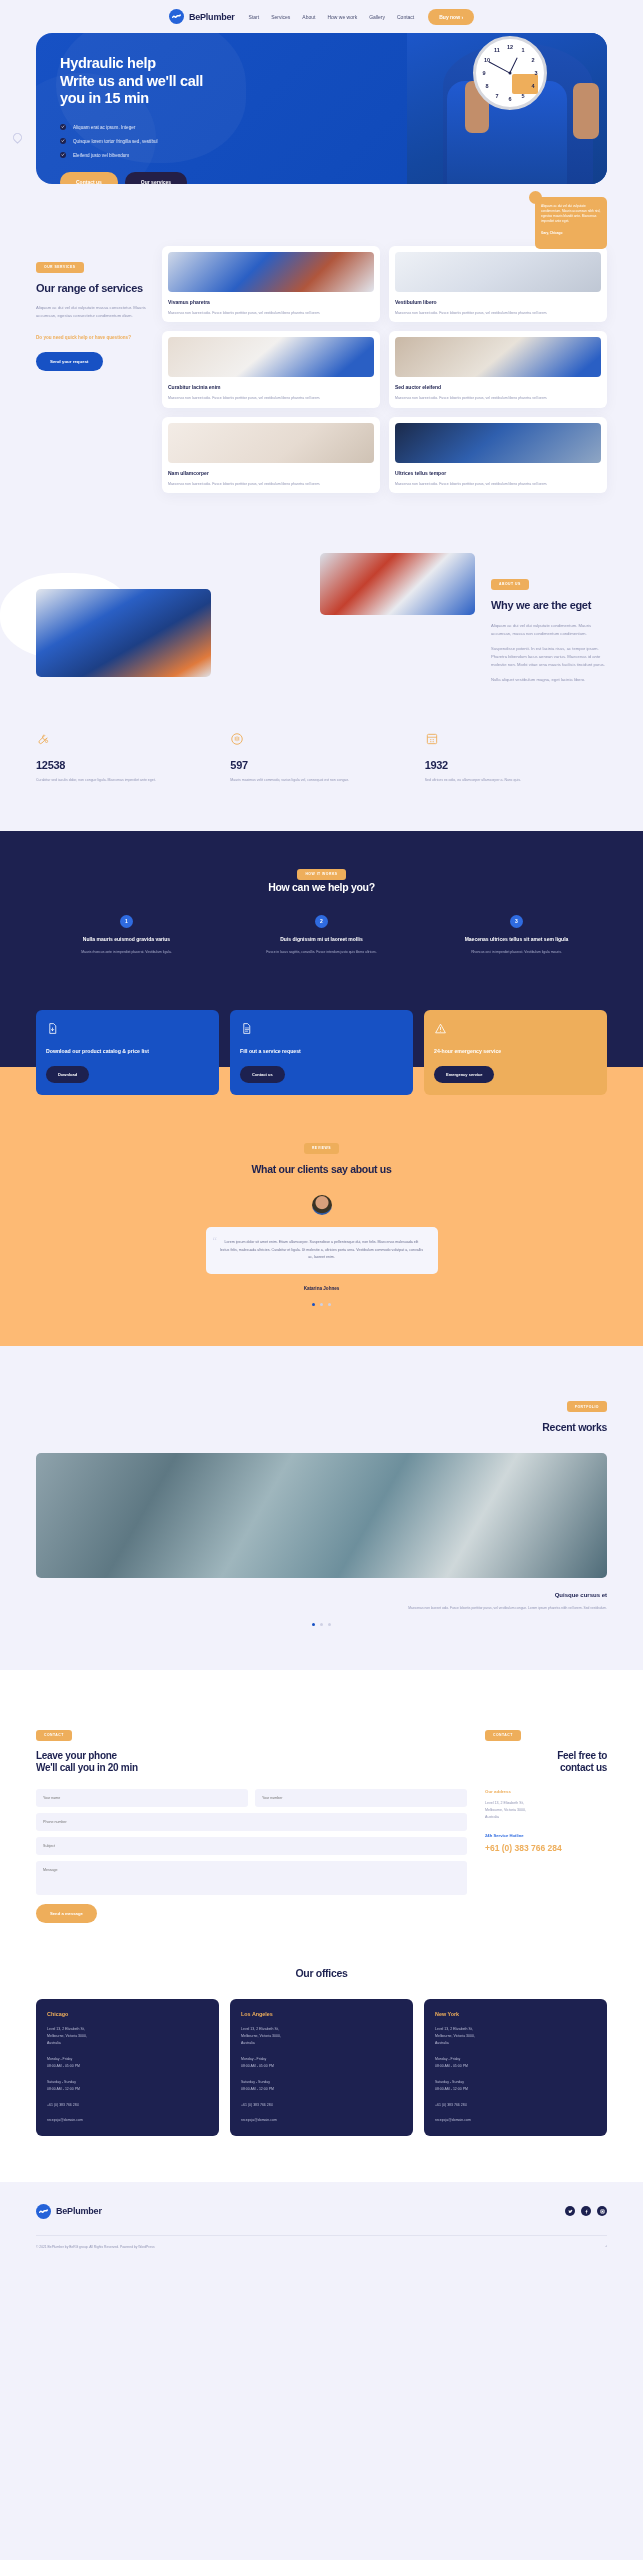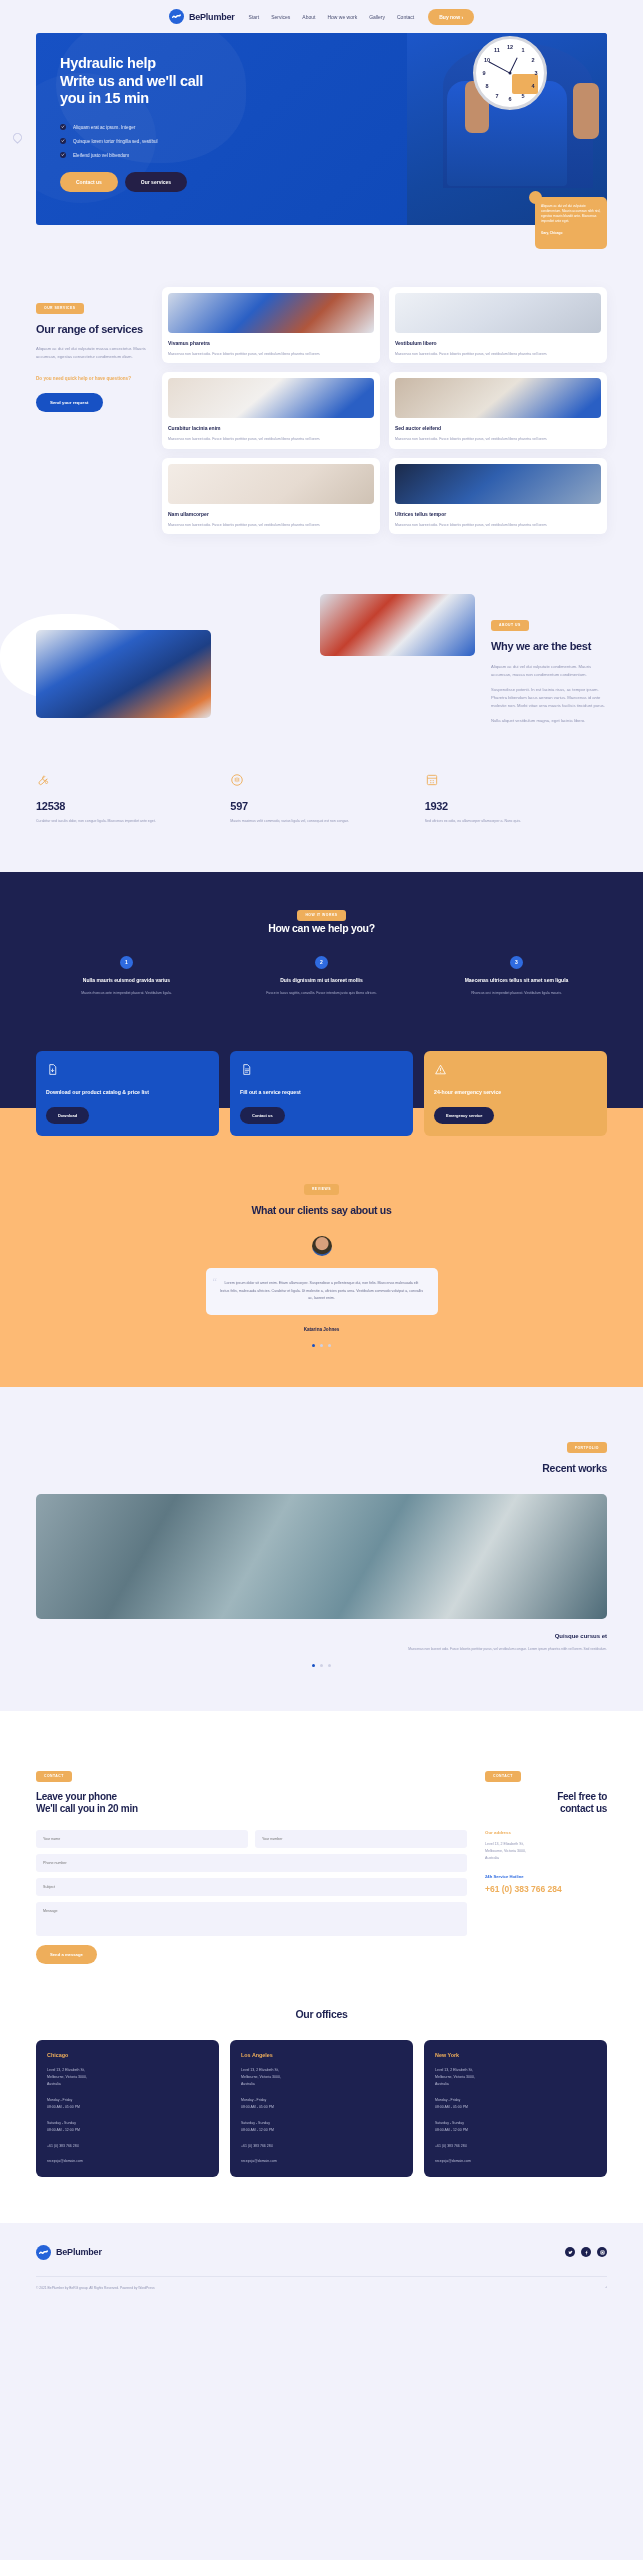--- a/index.html
+++ b/index.html
@@ -37,23 +37,23 @@
     background: #eeae5b; color: #fff; border: none;
     font-size: 5px; font-weight: bold;
     padding: 5px 11px; border-radius: 20px; cursor: pointer;
     white-space: nowrap;
   }
 
   
   .hero-wrap { position: relative; padding: 0 36px; }
   .hero {
     position: relative;
-    height: 192px;
+    height: 151px;
     background: linear-gradient(135deg, #1751c4 0%, #0d47b5 100%);
-    border-radius: 3px;
+    border-radius: 16px;
     overflow: hidden;
   }
   .hero-blob {
     position: absolute; left: 20px; top: -20px;
     width: 190px; height: 150px; border-radius: 50% 50% 45% 55%;
     background: rgba(255,255,255,0.045);
   }
   .hero-blob2 {
     position: absolute; left: -30px; top: 40px;
     width: 150px; height: 130px; border-radius: 50%;
@@ -449,21 +449,21 @@
   </div>
 
   <div class="section why">
     <div class="why-media">
       <div class="why-blobwhite"></div>
       <div class="why-img-top"></div>
       <div class="why-img-main"></div>
     </div>
     <div class="why-right">
       <span class="eyebrow">ABOUT US</span>
-      <div class="h2">Why we are the best</div>
+      <div class="h2">Why we are the eget</div>
       <div class="muted">Aliquam ac dui vel dui vulputate condimentum. Mauris accumsan, massa non condimentum condimentum.</div>
       <div class="muted">Suspendisse potenti. In est lacinia risus, ac tempor ipsum. Pharetra bibendum lacus aenean varius. Maecenas id ante molestie non. Morbi vitae urna mauris facilisis tincidunt purus.</div>
       <div class="muted">Nulla aliquet vestibulum magna, eget lacinia libero.</div>
     </div>
   </div>
 
   <div class="section stats">
     <div class="stat">
       <svg class="stat-icon" viewBox="0 0 24 24">
         <path d="M14 5a4 4 0 105 5l-9 9a2.8 2.8 0 11-4-4l9-9z" fill="none" stroke="currentColor" stroke-width="1.6"></path>

